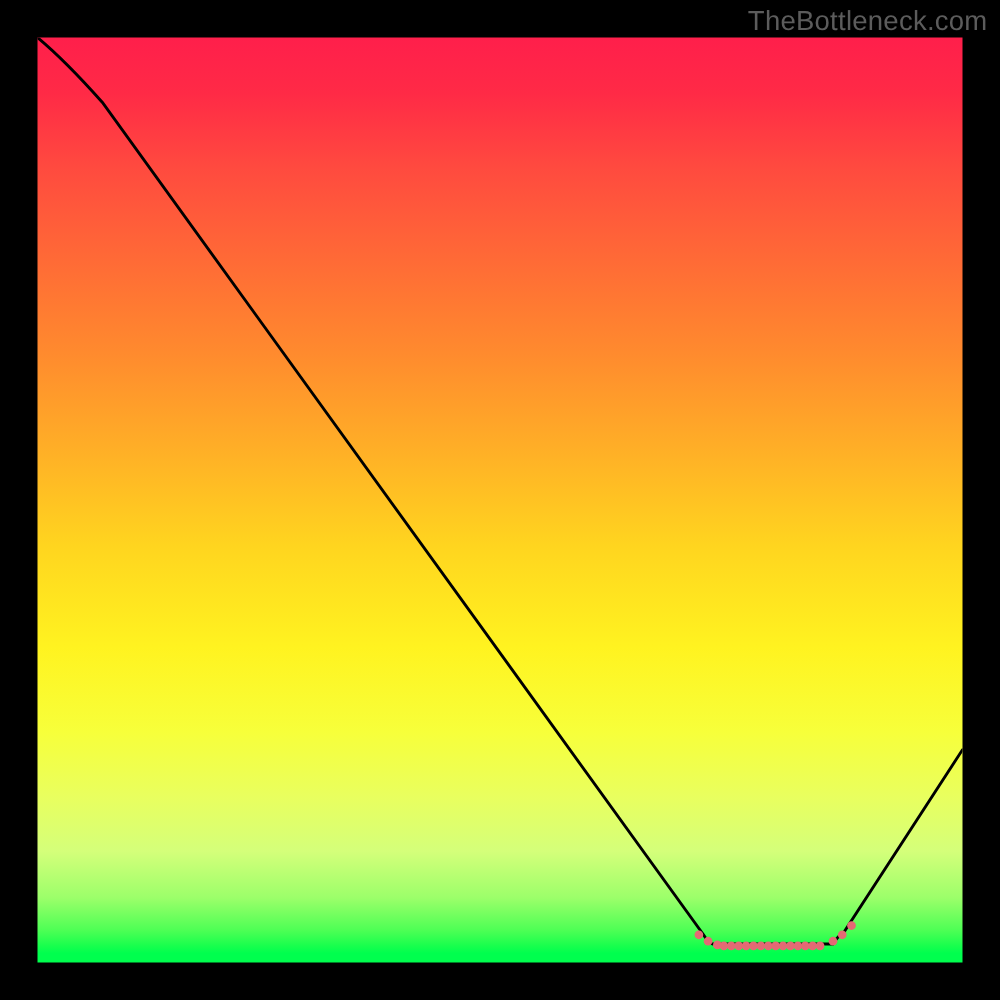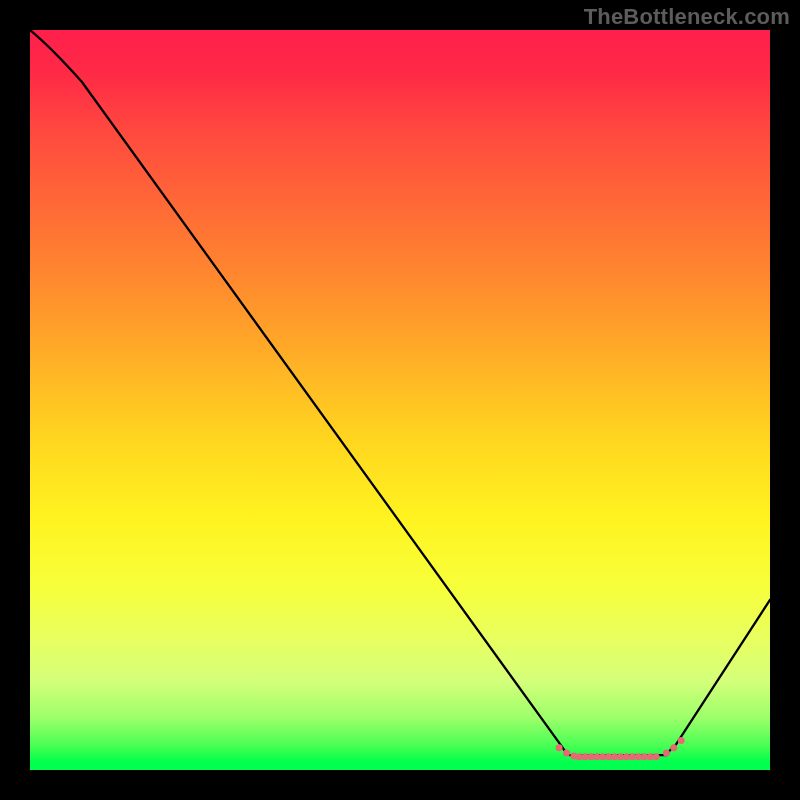--- a/index.html
+++ b/index.html
@@ -43,21 +43,21 @@
         #00ff4e 99%,
         #00ff4e 100%
       );
   }
   .attribution {
     position: absolute;
     top: 4px;
     right: 10px;
     color: #5c5c5c;
     font-size: 22px;
-    font-weight: 700;
+    font-weight: 400;
     letter-spacing: 0.2px;
     z-index: 5;
   }
   svg.curve {
     position: absolute;
     left: 0;
     top: 0;
     width: 740px;
     height: 740px;
     z-index: 3;

